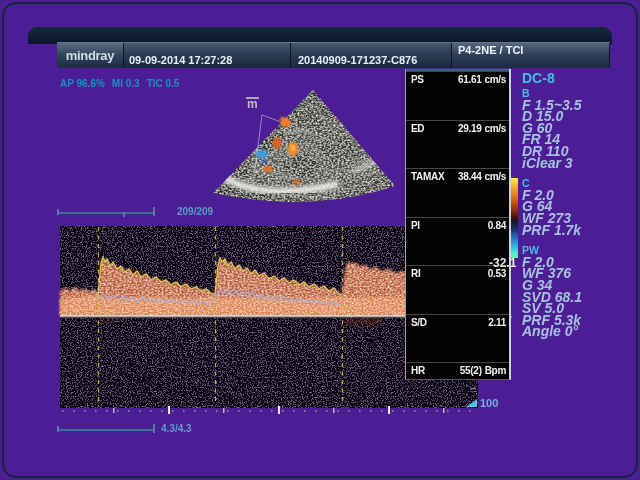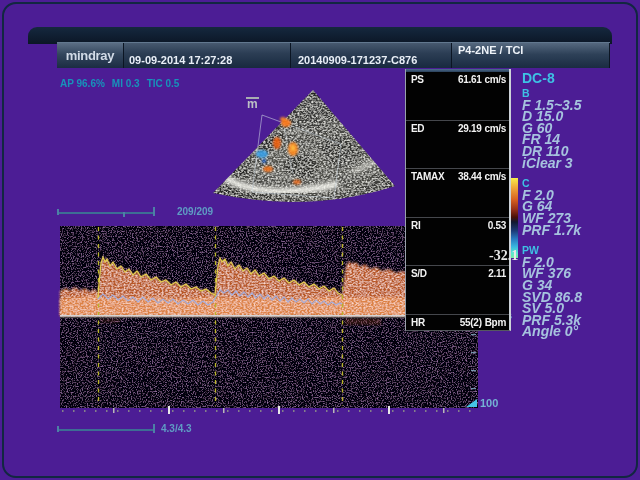--- a/index.html
+++ b/index.html
@@ -39,21 +39,21 @@
         padding:0 3px 0 5px;color:#f2f2f2;font-size:10px;font-weight:bold;letter-spacing:-0.3px;}
   .mrow + .mrow{border-top:1px solid rgba(150,156,166,0.45);margin-top:32px;}
   .munit:not(:empty){margin-left:3px;text-align:center;}
   
   .dtick{position:absolute;width:5px;height:2px;background:#c9d1d9;z-index:3;}
   .dlabel{position:absolute;left:486px;top:195px;z-index:3;color:#9cc4de;font-size:8px;font-weight:bold;}
   
   .cbar{position:absolute;left:509px;top:178px;width:9px;height:80px;z-index:3;
         background:linear-gradient(180deg,#f8ee4a 0%,#f0a838 12%,#d86020 27%,#983018 39%,
                    #481008 49%,#101830 55%,#1c3a78 66%,#2878c0 76%,#38b8e0 86%,#58e8d0 94%,#78eca0 100%);}
-  .cbar-min{position:absolute;left:489px;top:248px;z-index:4;color:#e8e8e8;font-size:14px;font-weight:bold;font-family:Liberation Serif, serif;}
+  .cbar-min{position:absolute;left:489px;top:256px;z-index:4;color:#e8e8e8;font-size:12px;font-weight:bold;}
   
   .sidebar{position:absolute;left:522px;top:70px;width:95px;z-index:3;}
   .model{color:#3ec1e4;font-size:14px;font-weight:bold;margin-bottom:2px;}
   .sec-h{color:#3ec1e4;font-size:10.5px;font-weight:bold;line-height:11.6px;}
   .sec-i{color:#a6c3de;font-size:14px;font-weight:bold;line-height:11.6px;white-space:nowrap;font-style:italic;}
   .sec{margin-bottom:9px;}
   
   .cine-line{position:absolute;height:2px;background:#3d6e94;z-index:3;}
   .cine-tick{position:absolute;width:2px;background:#4d80a6;z-index:3;}
   .cine-label{position:absolute;z-index:3;color:#5f9cc4;font-size:10px;font-weight:bold;}
@@ -262,20 +262,24 @@
     </div>
     <div class="mrow">
       <span>ED</span>
       <span><span>29.19</span><span class="munit">cm/s</span></span>
     </div>
     <div class="mrow">
       <span>TAMAX</span>
       <span><span>38.44</span><span class="munit">cm/s</span></span>
     </div>
     <div class="mrow">
+      <span>PI</span>
+      <span><span>0.84</span><span class="munit"></span></span>
+    </div>
+    <div class="mrow">
       <span>RI</span>
       <span><span>0.53</span><span class="munit"></span></span>
     </div>
     <div class="mrow">
       <span>S/D</span>
       <span><span>2.11</span><span class="munit"></span></span>
     </div>
     <div class="mrow">
       <span>HR</span>
       <span><span>55(2)</span><span class="munit">Bpm</span></span>
@@ -305,21 +309,21 @@
       <div class="sec-i">F 2.0</div>
       <div class="sec-i">G 64</div>
       <div class="sec-i">WF 273</div>
       <div class="sec-i">PRF 1.7k</div>
     </div>
     <div class="sec">
       <div class="sec-h">PW</div>
       <div class="sec-i">F 2.0</div>
       <div class="sec-i">WF 376</div>
       <div class="sec-i">G 34</div>
-      <div class="sec-i">SVD 86.8</div>
+      <div class="sec-i">SVD 68.1</div>
       <div class="sec-i">SV 5.0</div>
       <div class="sec-i">PRF 5.3k</div>
       <div class="sec-i">Angle 0°</div>
     </div>
   </div>
 
   <div class="cine-line" style="left:58px;top:212px;width:97px;"></div>
   <div class="cine-tick" style="left:57px;top:209px;height:6px;"></div>
   <div class="cine-tick" style="left:123px;top:212px;height:5px;"></div>
   <div class="cine-tick" style="left:153px;top:207px;height:9px;"></div>

